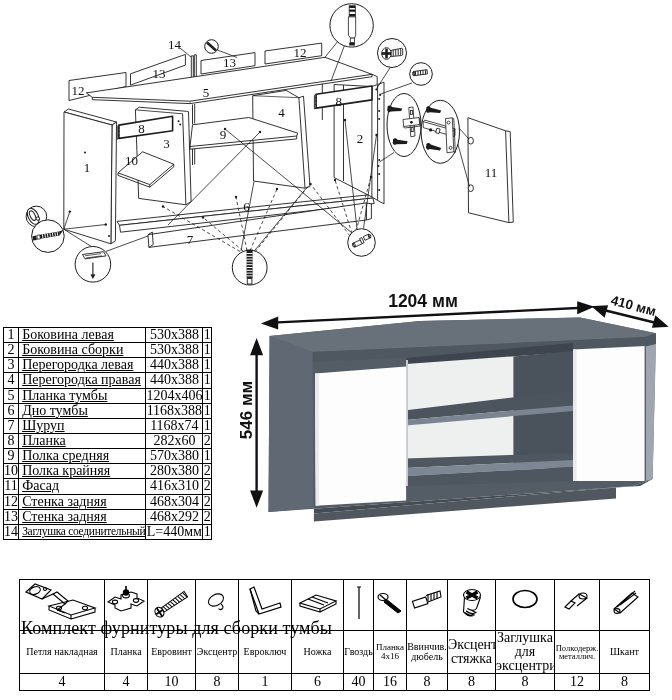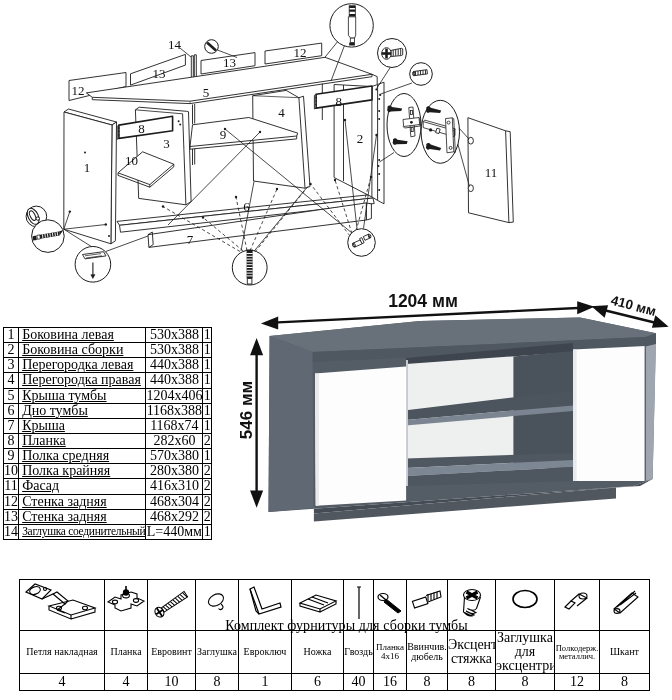--- a/index.html
+++ b/index.html
@@ -14,21 +14,21 @@
   #parts td.n{text-align:center;width:17px;}
   #parts td.nm{padding-left:3px;width:116px;text-decoration:underline;}
   #parts td.sz{text-align:center;width:54px;}
   #parts td.q{text-align:center;width:19px;}
   
   #hw{left:19px;top:579px;width:630px;height:87px;table-layout:fixed;}
   #hw td{border:1px solid #000;padding:0;text-align:center;vertical-align:middle;overflow:hidden;}
   #hw tr.icons td{height:48px;}
   #hw tr.names td{height:19px;font-size:10px;line-height:1.0;}
   #hw tr.qty td{height:16px;font-size:14px;}
-  #title{left:21px;top:618px;width:651px;text-align:center;font-size:14px;letter-spacing:0.1px;}
+  #title{left:21px;top:618px;width:651px;text-align:left;font-size:18px;letter-spacing:0.1px;}
 </style>
 </head>
 <body>
 <div id="page">
 
   <svg class="abs" style="left:0;top:0" width="672" height="300" viewBox="0 0 672 300">
     <g fill="#fff" stroke="#1c1c1c" stroke-width="0.9" stroke-linejoin="round">
 
       <polygon points="69,80.5 126,72.5 126,86.5 69,100.5"></polygon>
       <polygon points="130.5,73.8 185.4,54.4 185.4,65.1 130.5,85.1"></polygon>
@@ -300,33 +300,33 @@
           <td class="q">1</td>
         </tr>
     <tr>
           <td class="n">4</td>
           <td class="nm">Перегородка правая</td>
           <td class="sz">440x388</td>
           <td class="q">1</td>
         </tr>
     <tr>
           <td class="n">5</td>
-          <td class="nm">Крыша тумбы</td>
+          <td class="nm">Планка тумбы</td>
           <td class="sz">1204x406</td>
           <td class="q">1</td>
         </tr>
     <tr>
           <td class="n">6</td>
           <td class="nm">Дно тумбы</td>
           <td class="sz">1168x388</td>
           <td class="q">1</td>
         </tr>
     <tr>
           <td class="n">7</td>
-          <td class="nm">Крыша</td>
+          <td class="nm">Шуруп</td>
           <td class="sz">1168x74</td>
           <td class="q">1</td>
         </tr>
     <tr>
           <td class="n">8</td>
           <td class="nm">Планка</td>
           <td class="sz">282x60</td>
           <td class="q">2</td>
         </tr>
     <tr>
@@ -538,21 +538,21 @@
           <path d="M12 28 L30 12 L36 16 L18 32 Z"></path>
           <ellipse cx="15" cy="30" rx="3" ry="2.4"></ellipse>
           <path d="M15 26 L33 10 M18 24 L34 12"></path>
         </g>
             </svg></td>
     </tr>
     <tr class="names">
       <td>Петля накладная</td>
           <td>Планка</td>
           <td>Евровинт</td>
-          <td>Заглушка</td>
+          <td>Эксцентр</td>
           <td>Евроключ</td>
       <td>Ножка</td>
           <td>Гвоздь</td>
           <td style="font-size:9px">Планка 4х16</td>
       <td style="font-size:10px">Ввинчив. дюбель</td>
           <td style="font-size:14px">Эксцентр. стяжка</td>
       <td style="font-size:14px">Заглушка для эксцентрика</td>
           <td style="font-size:8.5px">Полкодерж. металлич.</td>
           <td>Шкант</td>
     </tr>

